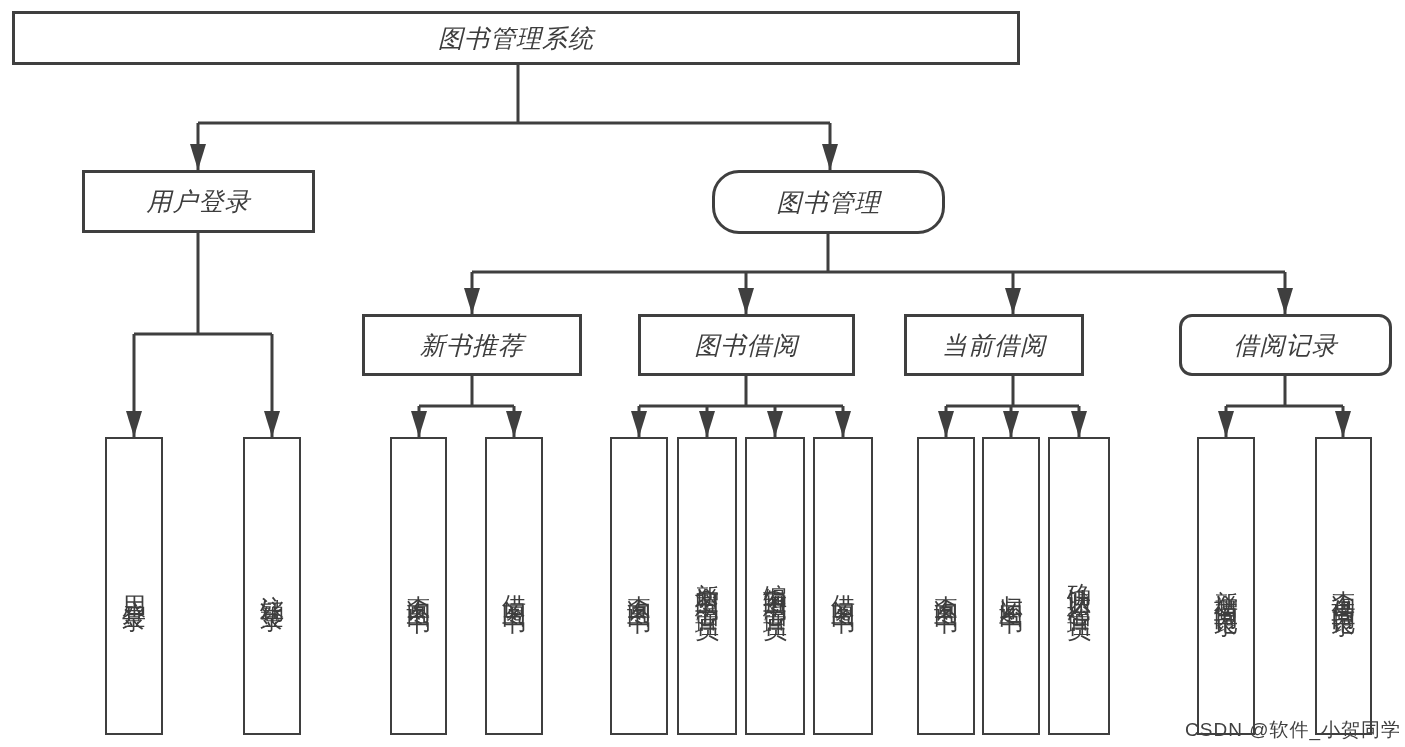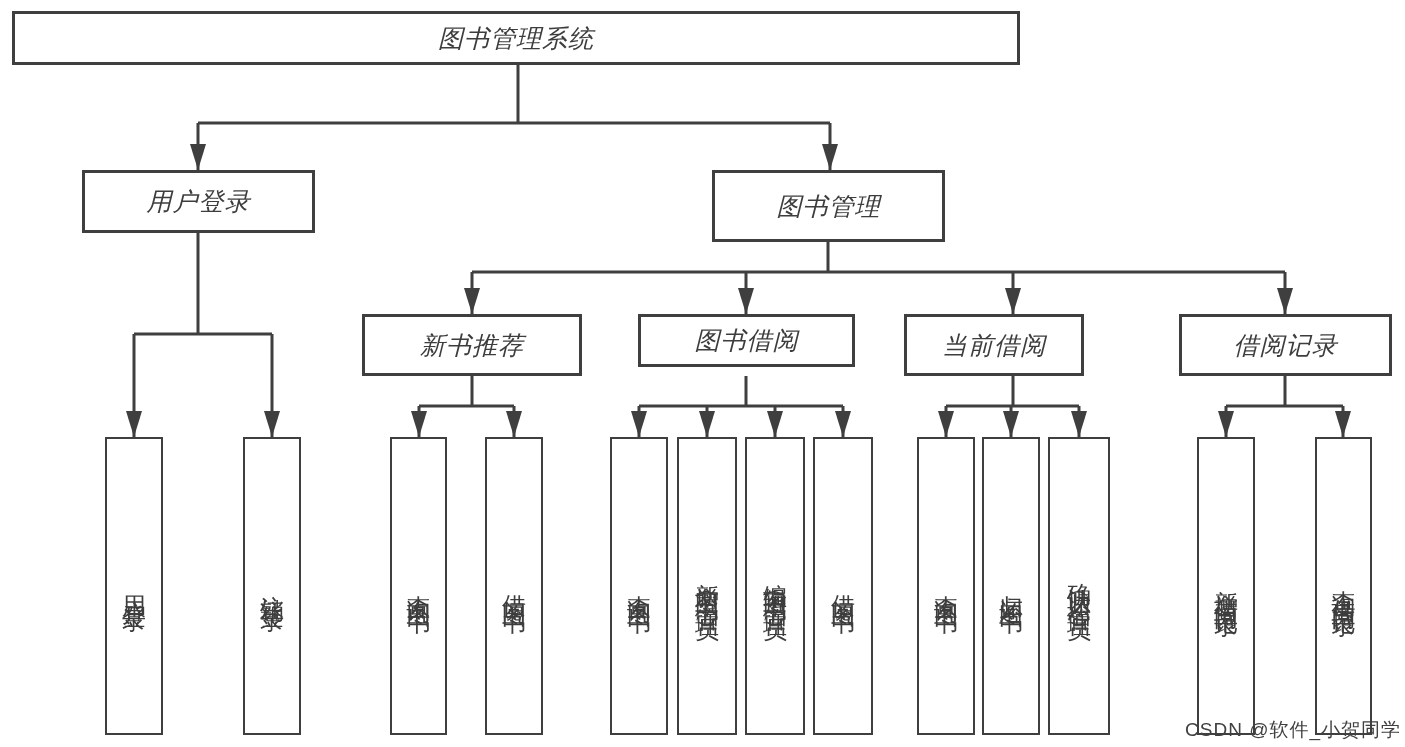--- a/index.html
+++ b/index.html
@@ -102,26 +102,26 @@
         <polygon points="1011,437 1003,411 1019,411"></polygon>
         <polygon points="1079,437 1071,411 1087,411"></polygon>
         <polygon points="1226,437 1218,411 1234,411"></polygon>
         <polygon points="1343,437 1335,411 1351,411"></polygon>
       </g>
   </svg>
 
   <div class="box" style="left:12px; top:11px; width:1008px; height:54px;">图书管理系统</div>
 
   <div class="box" style="left:82px; top:170px; width:233px; height:63px;">用户登录</div>
-  <div class="box" style="left:712px; top:170px; width:233px; height:72px;">图书管理</div>
+  <div class="box" style="left:712px; top:170px; width:233px; height:64px;border-radius:27px;">图书管理</div>
 
   <div class="box" style="left:362px; top:314px; width:220px; height:62px;">新书推荐</div>
-  <div class="box" style="left:638px; top:314px; width:217px; height:53px;">图书借阅</div>
+  <div class="box" style="left:638px; top:314px; width:217px; height:62px;">图书借阅</div>
   <div class="box" style="left:904px; top:314px; width:180px; height:62px;">当前借阅</div>
-  <div class="box" style="left:1179px; top:314px; width:213px; height:62px;">借阅记录</div>
+  <div class="box" style="left:1179px; top:314px; width:213px; height:62px;border-radius:13px;">借阅记录</div>
 
   <div class="vbox" style="left:105px; top:437px; width:58px; height:298px;">用户登录</div>
   <div class="vbox" style="left:243px; top:437px; width:58px; height:298px;">注销登录</div>
 
   <div class="vbox" style="left:390px; top:437px; width:57px; height:298px;">查询图书</div>
   <div class="vbox" style="left:485px; top:437px; width:58px; height:298px;">借阅图书</div>
 
   <div class="vbox" style="left:610px; top:437px; width:58px; height:298px;">查询图书</div>
   <div class="vbox" style="left:677px; top:437px; width:60px; height:298px;">新增图书（管理员）</div>
   <div class="vbox" style="left:745px; top:437px; width:60px; height:298px;">编辑图书（管理员）</div>

